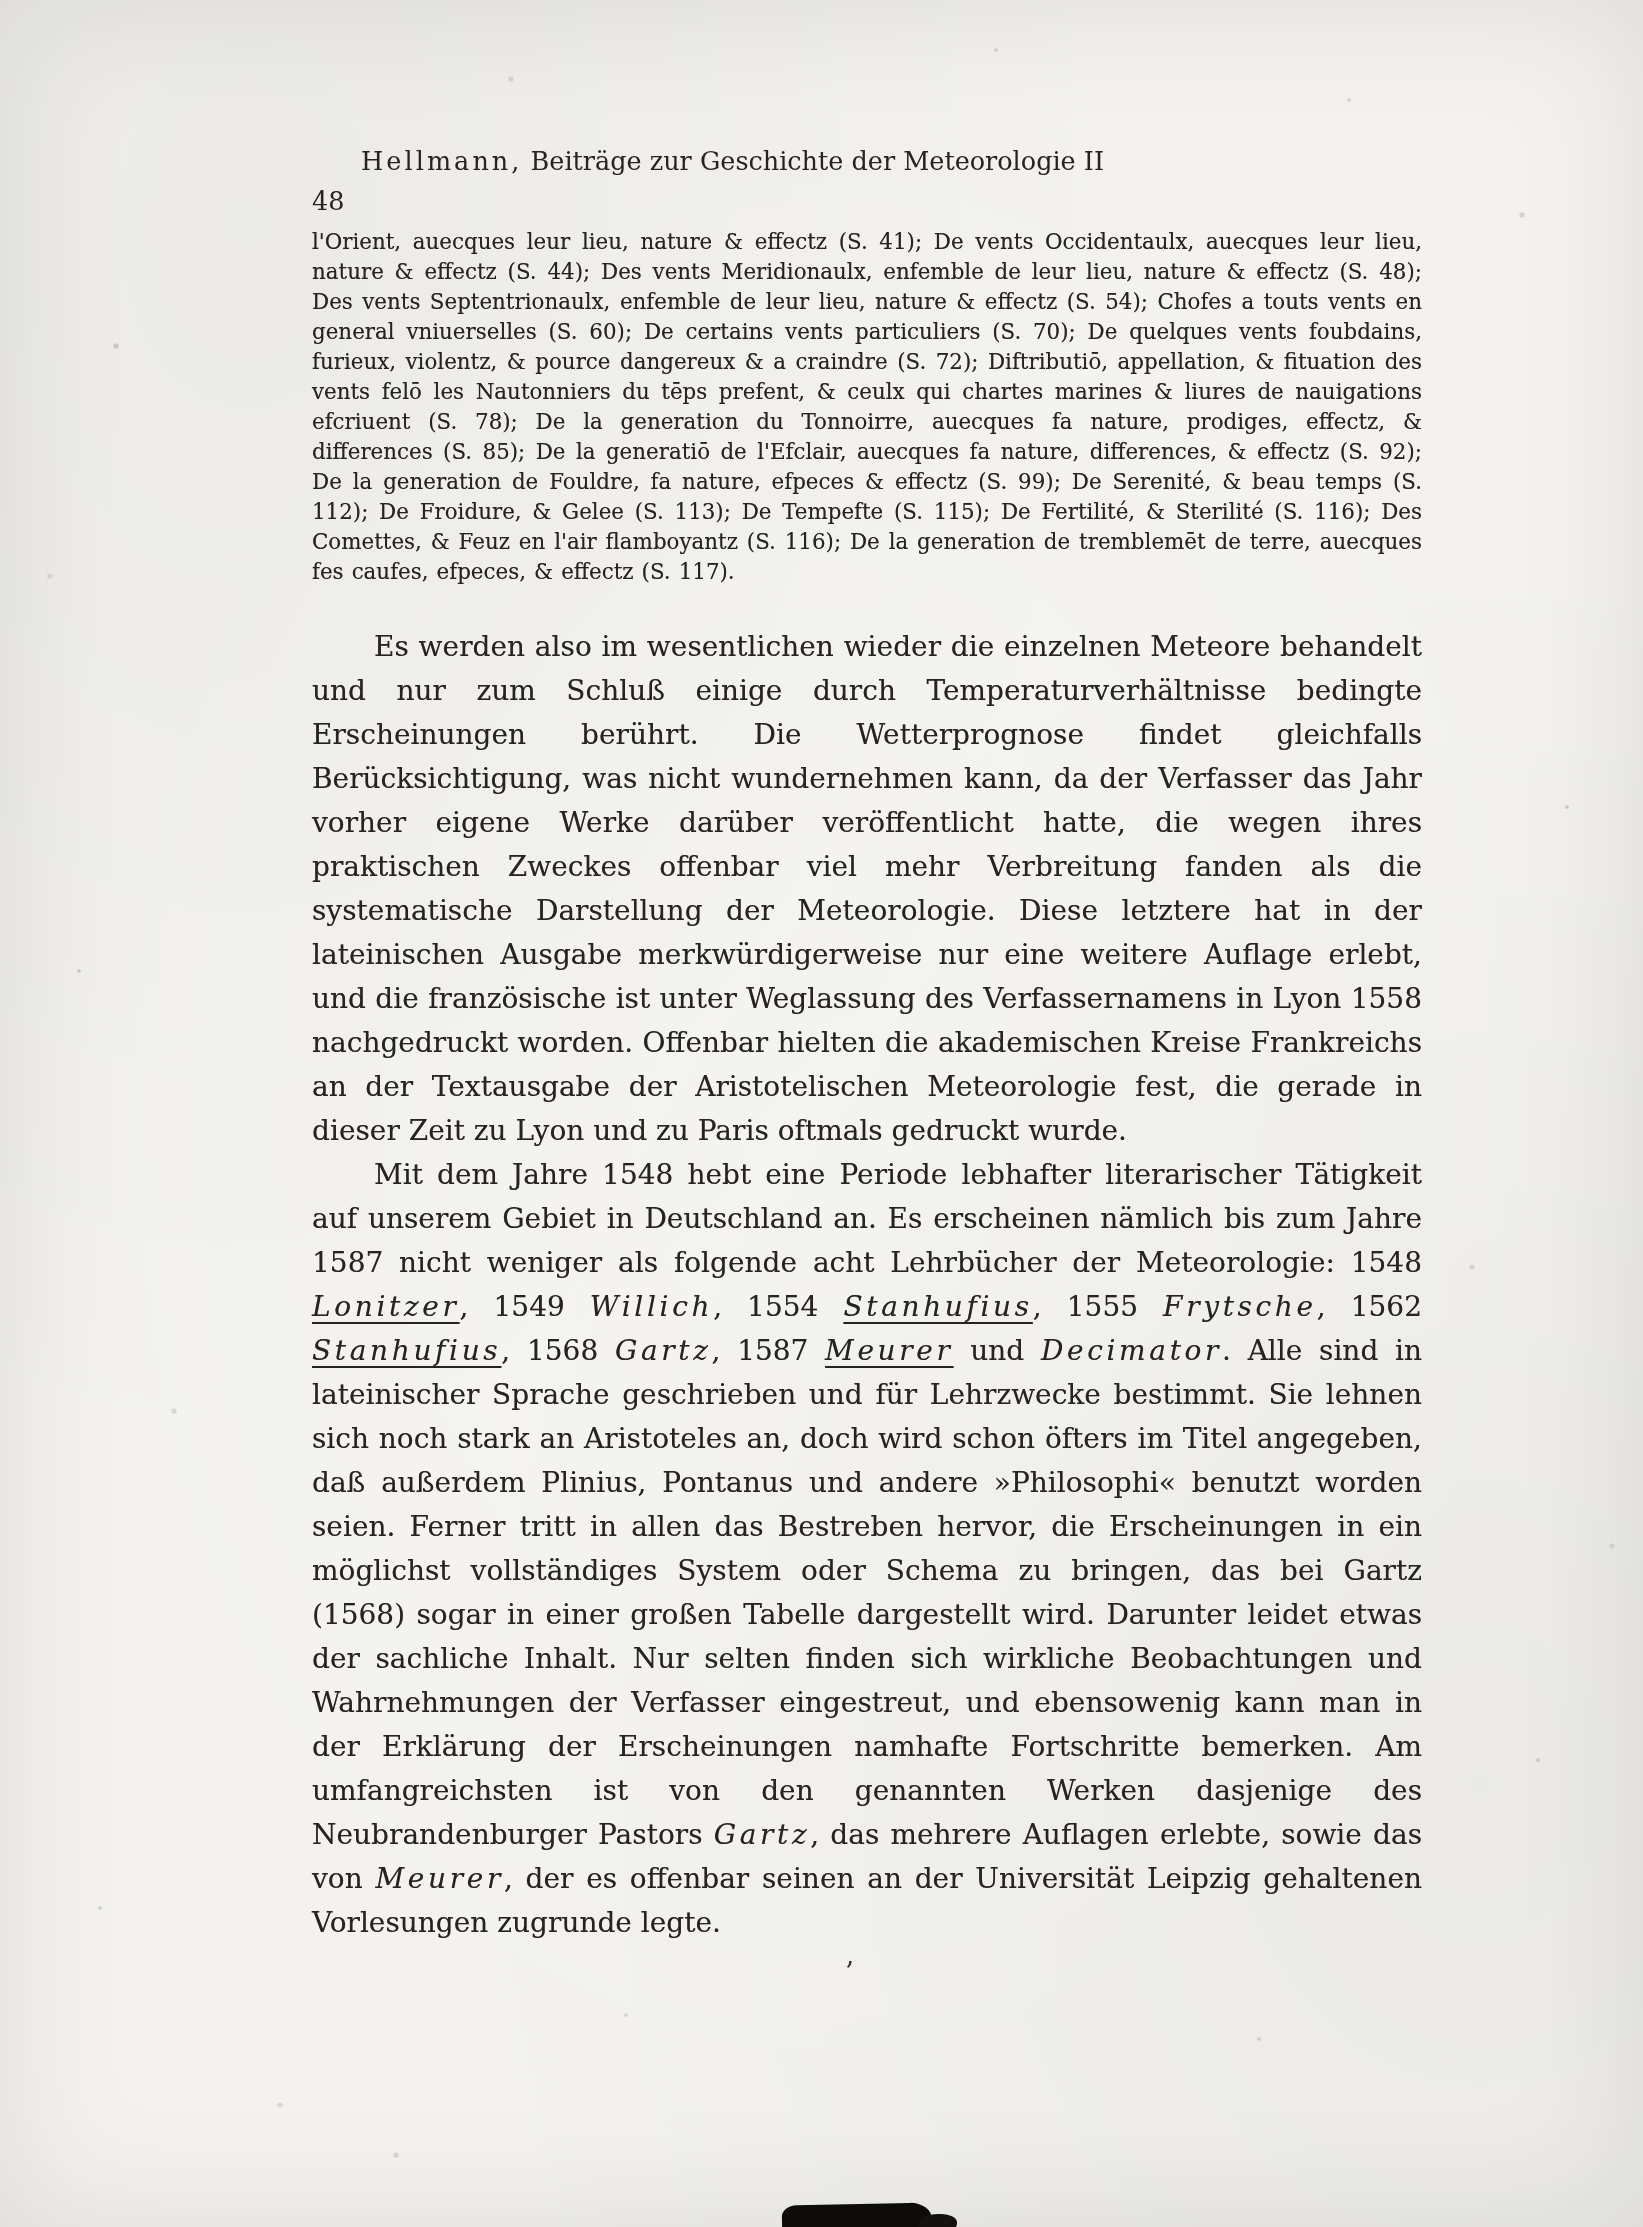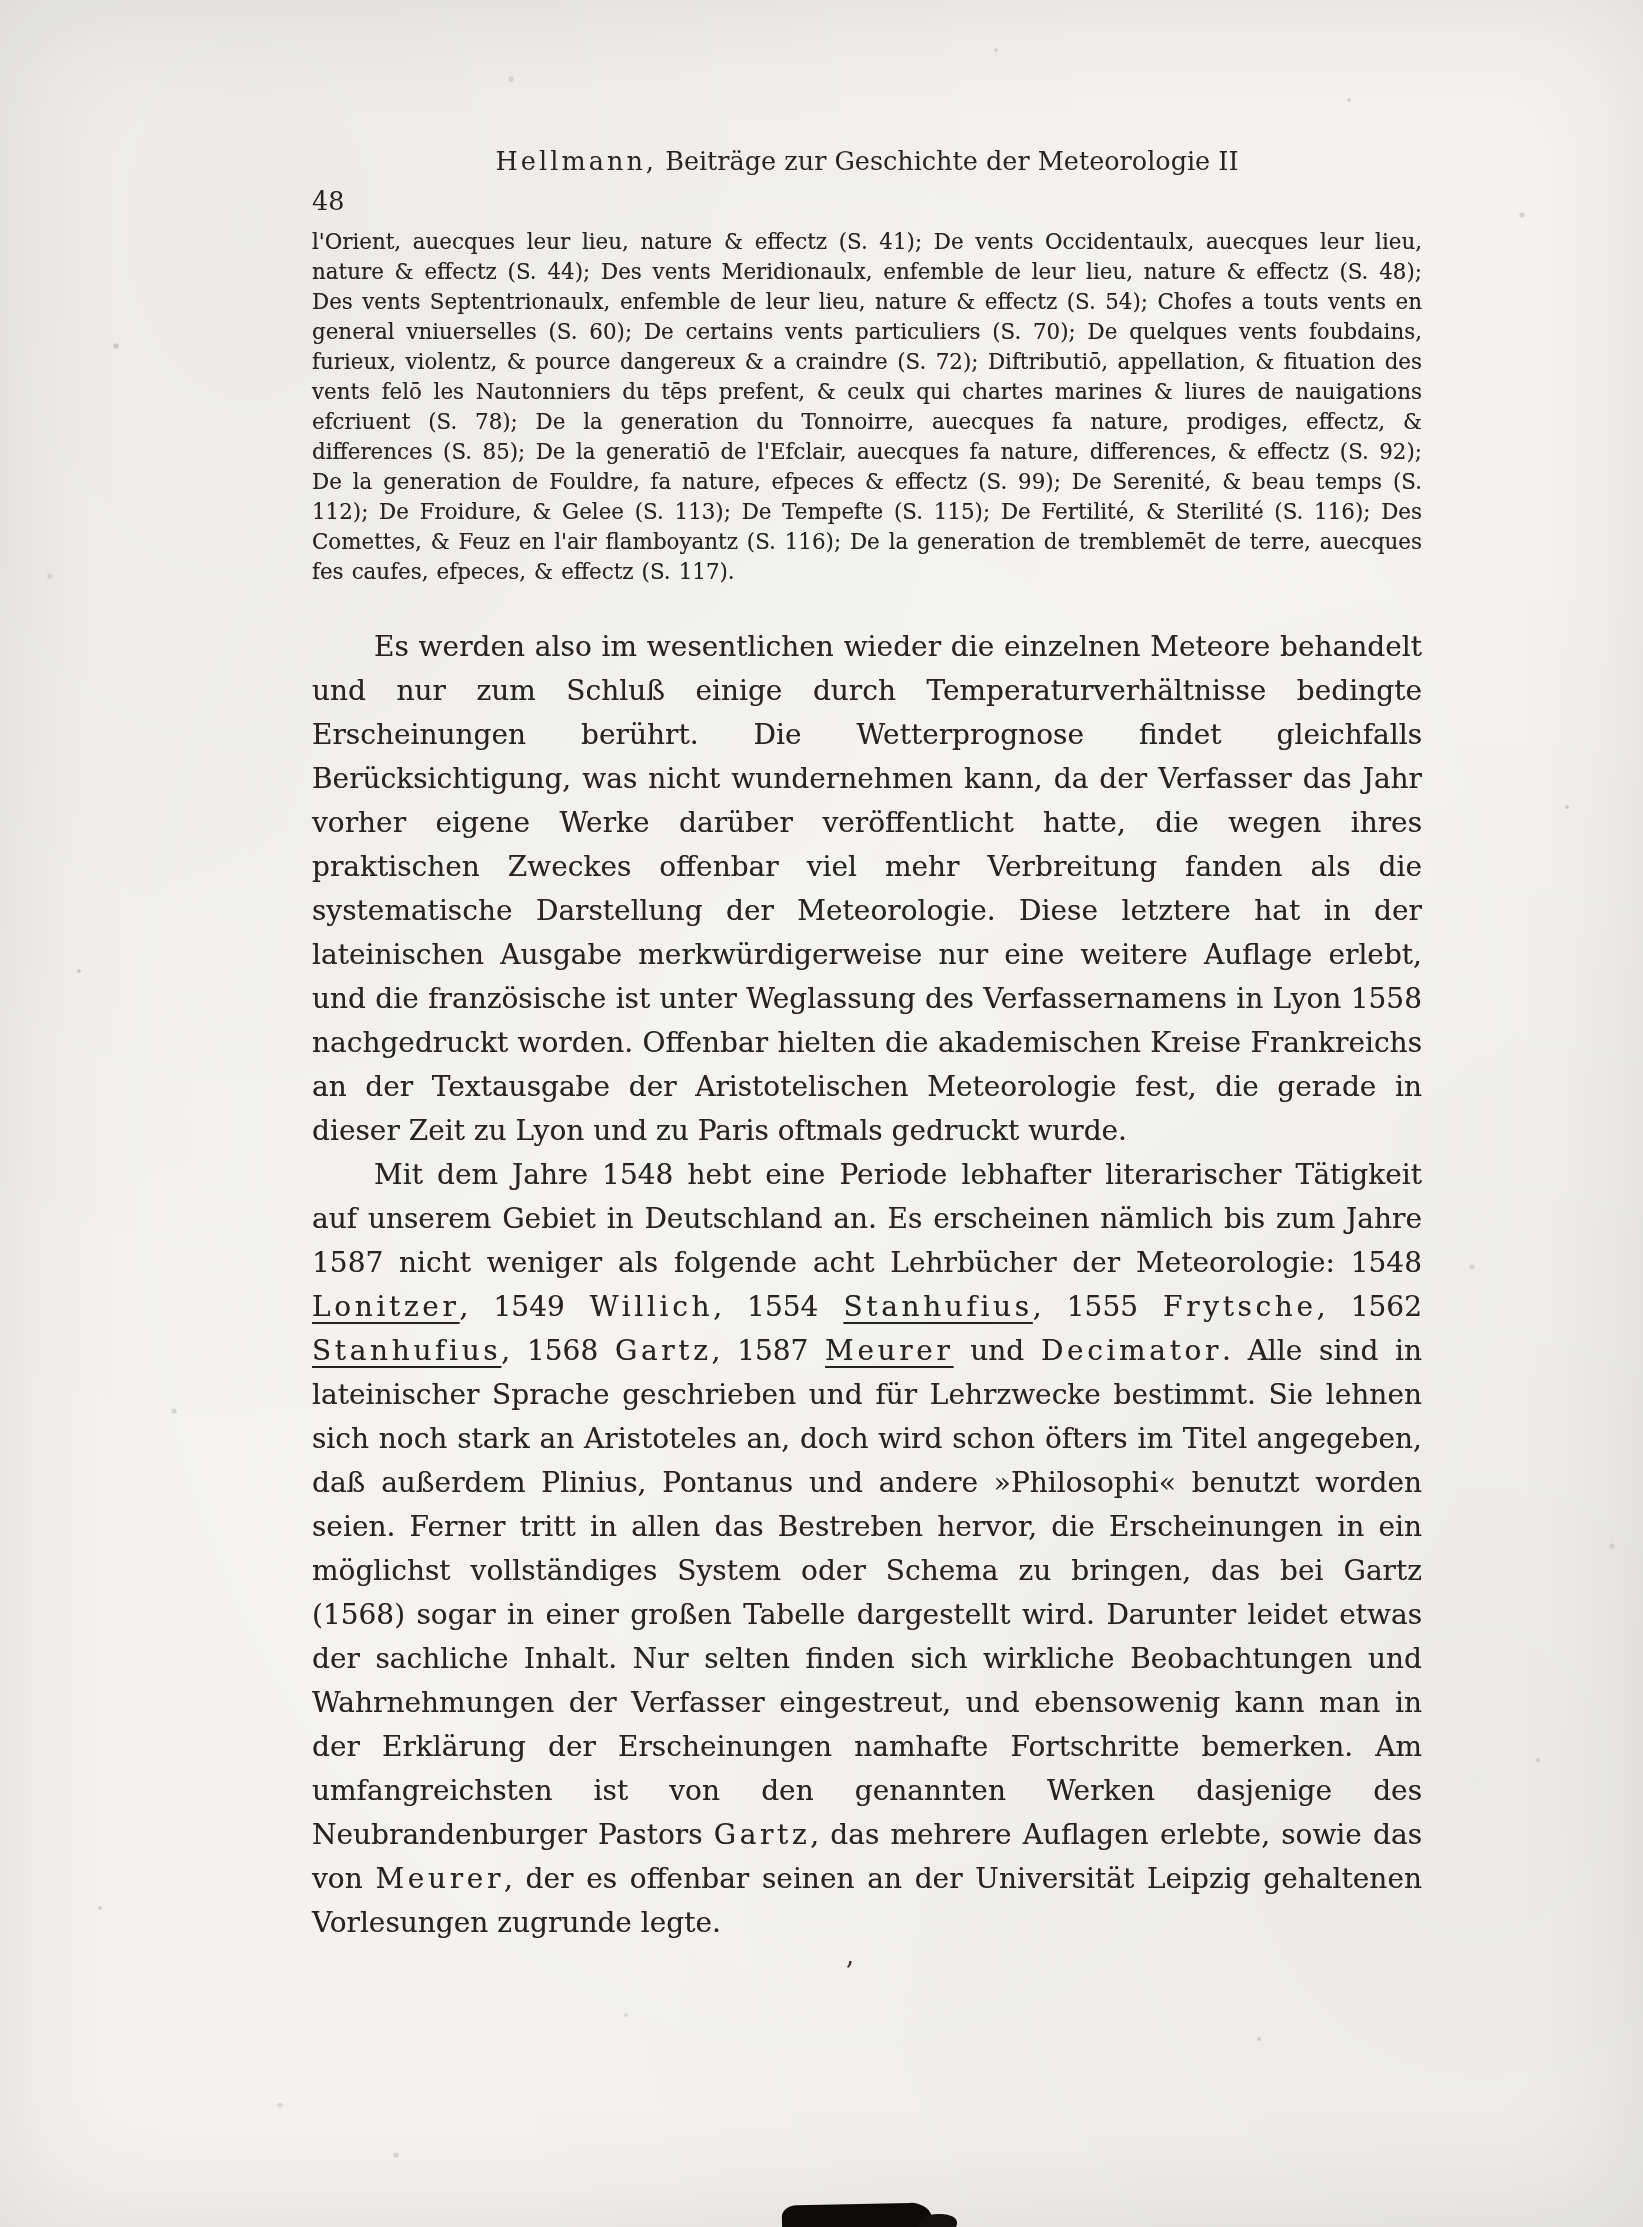--- a/index.html
+++ b/index.html
@@ -37,21 +37,21 @@
     position: absolute;
     left: 0;
     top: 0;
     margin-top: 40px;
   }
   .running-head {
     position: absolute;
     left: 49px;
     right: 49px;
     top: 0;
-    text-align: center;
+    text-align: left;
     white-space: nowrap;
   }
   .running-head .author {
     letter-spacing: 0.12em;
   }
   .excerpt {
     margin-top: 38px;
     font-size: 21.4px;
     line-height: 30px;
     text-align: justify;
@@ -64,20 +64,21 @@
     line-height: 44px;
     text-align: justify;
     text-shadow: 0 0 0.4px rgba(20,20,20,0.4);
   }
   .body-par {
     margin: 0;
     text-indent: 62px;
   }
   .gesperrt {
     letter-spacing: 0.13em;
+    font-style: italic;
   }
   .underlined {
     text-decoration: underline;
     text-decoration-thickness: 2.1px;
     text-underline-offset: 5.8px;
   }
   .stray-mark {
     position: absolute;
     left: 845px;
     top: 1956px;

